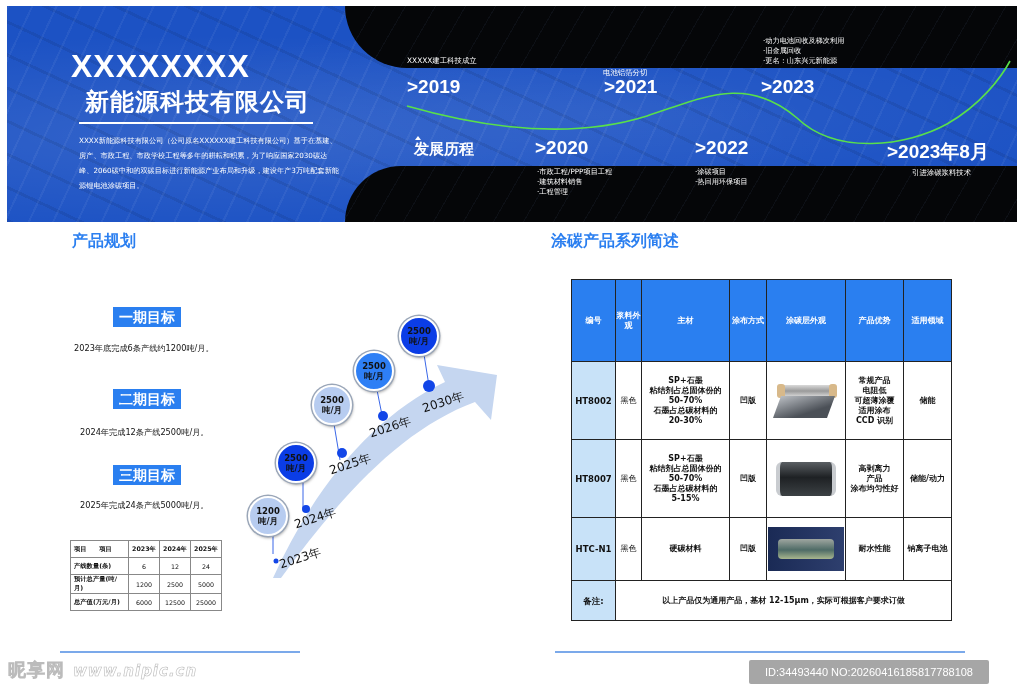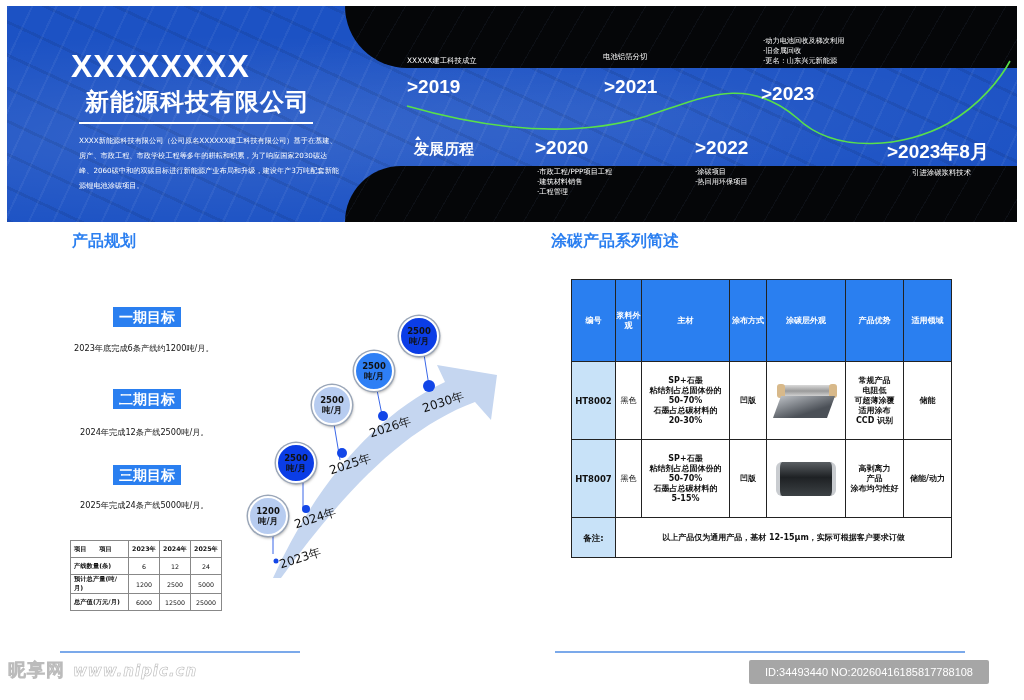--- a/index.html
+++ b/index.html
@@ -92,29 +92,29 @@
   </svg>
 
   <div class="brand">XXXXXXXX</div>
   <div class="company">新能源科技有限公司</div>
   <div class="rule"></div>
   <div class="intro">XXXX新能源科技有限公司（公司原名XXXXXX建工科技有限公司）基于在基建、房产、市政工程、市政学校工程等多年的耕耘和积累，为了响应国家2030碳达峰、2060碳中和的双碳目标进行新能源产业布局和升级，建设年产3万吨配套新能源锂电池涂碳项目。</div>
 
   <div class="tl-label" style="left:400px;top:50px;">XXXXX建工科技成立</div>
   <div class="tl-year" style="left:400px;top:70px;">&gt;2019</div>
 
-  <div class="tl-label" style="left:596px;top:46px;">电池铝箔分切</div>
+  <div class="tl-label" style="left:596px;top:62px;">电池铝箔分切</div>
   <div class="tl-year" style="left:597px;top:70px;">&gt;2021</div>
 
   <div class="tl-notes" style="left:756px;top:30px;">
     <div>·动力电池回收及梯次利用</div>
     <div>·旧金属回收</div>
     <div>·更名：山东兴元新能源</div>
   </div>
-  <div class="tl-year" style="left:754px;top:77px;">&gt;2023</div>
+  <div class="tl-year" style="left:754px;top:70px;">&gt;2023</div>
 
   <div class="history-dot"></div>
   <div class="history">发展历程</div>
 
   <div class="tl-year" style="left:528px;top:131px;">&gt;2020</div>
   <div class="tl-notes" style="left:530px;top:161px;">
     <div>·市政工程/PPP项目工程</div>
     <div>·建筑材料销售</div>
     <div>·工程管理</div>
   </div>
@@ -284,20 +284,31 @@
       <div class="img-roll"></div>
     </td>
     <td>
       <div>高剥离力</div>
       <div>产品</div>
       <div>涂布均匀性好</div>
     </td>
     <td>储能/动力</td>
   </tr>
 
+  <tr class="r3">
+    <td class="code">HTC-N1</td>
+    <td class="reg">黑色</td>
+    <td>硬碳材料</td>
+    <td>凹版</td>
+    <td>
+      <div class="img-hc"></div>
+    </td>
+    <td>耐水性能</td>
+    <td>钠离子电池</td>
+  </tr>
 
   <tr class="r4">
     <td class="code">备注:</td>
     <td colspan="6">以上产品仅为通用产品，基材 12-15μm，实际可根据客户要求订做</td>
   </tr>
 </tbody>
   </table>
 
 <div class="foot-line" style="left:60px;width:240px;"></div>
 <div class="foot-line" style="left:555px;width:410px;"></div>

